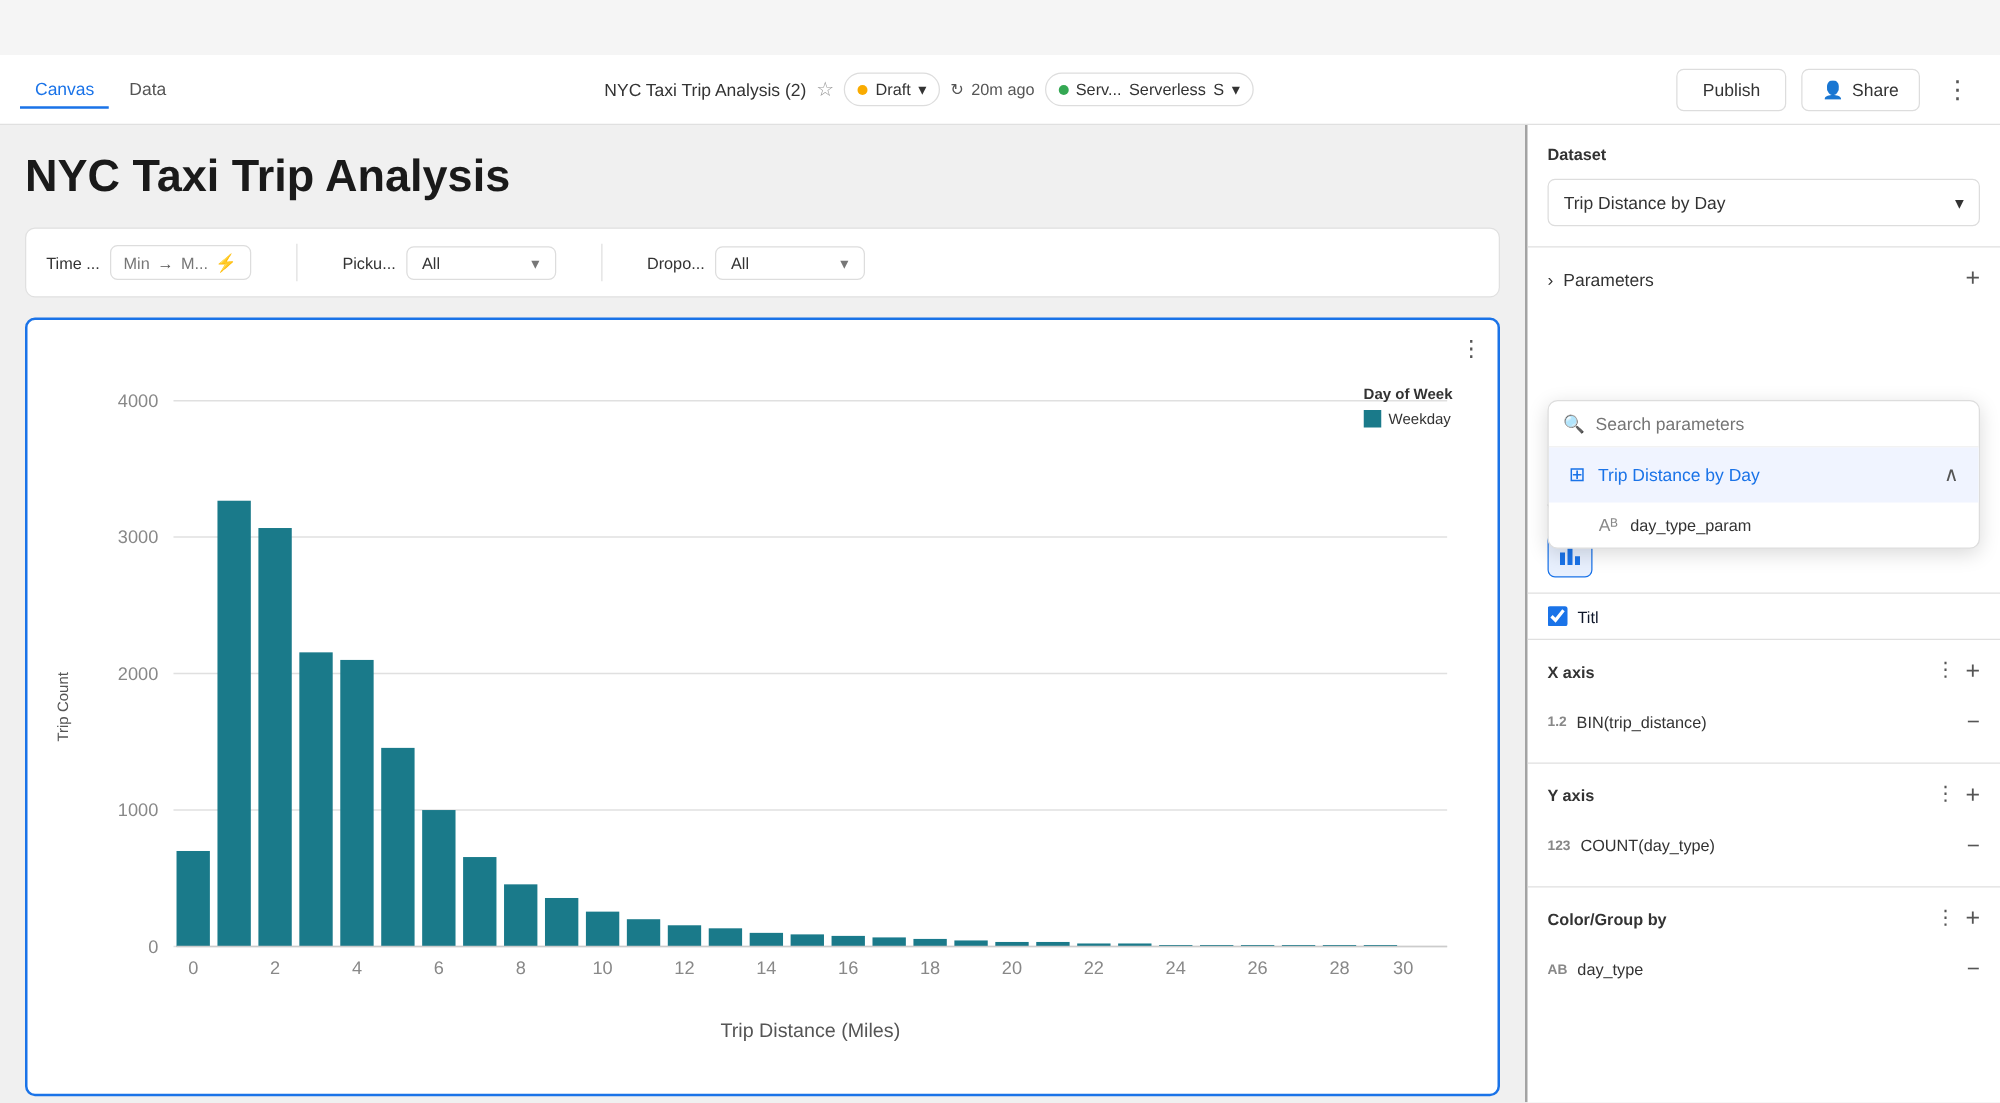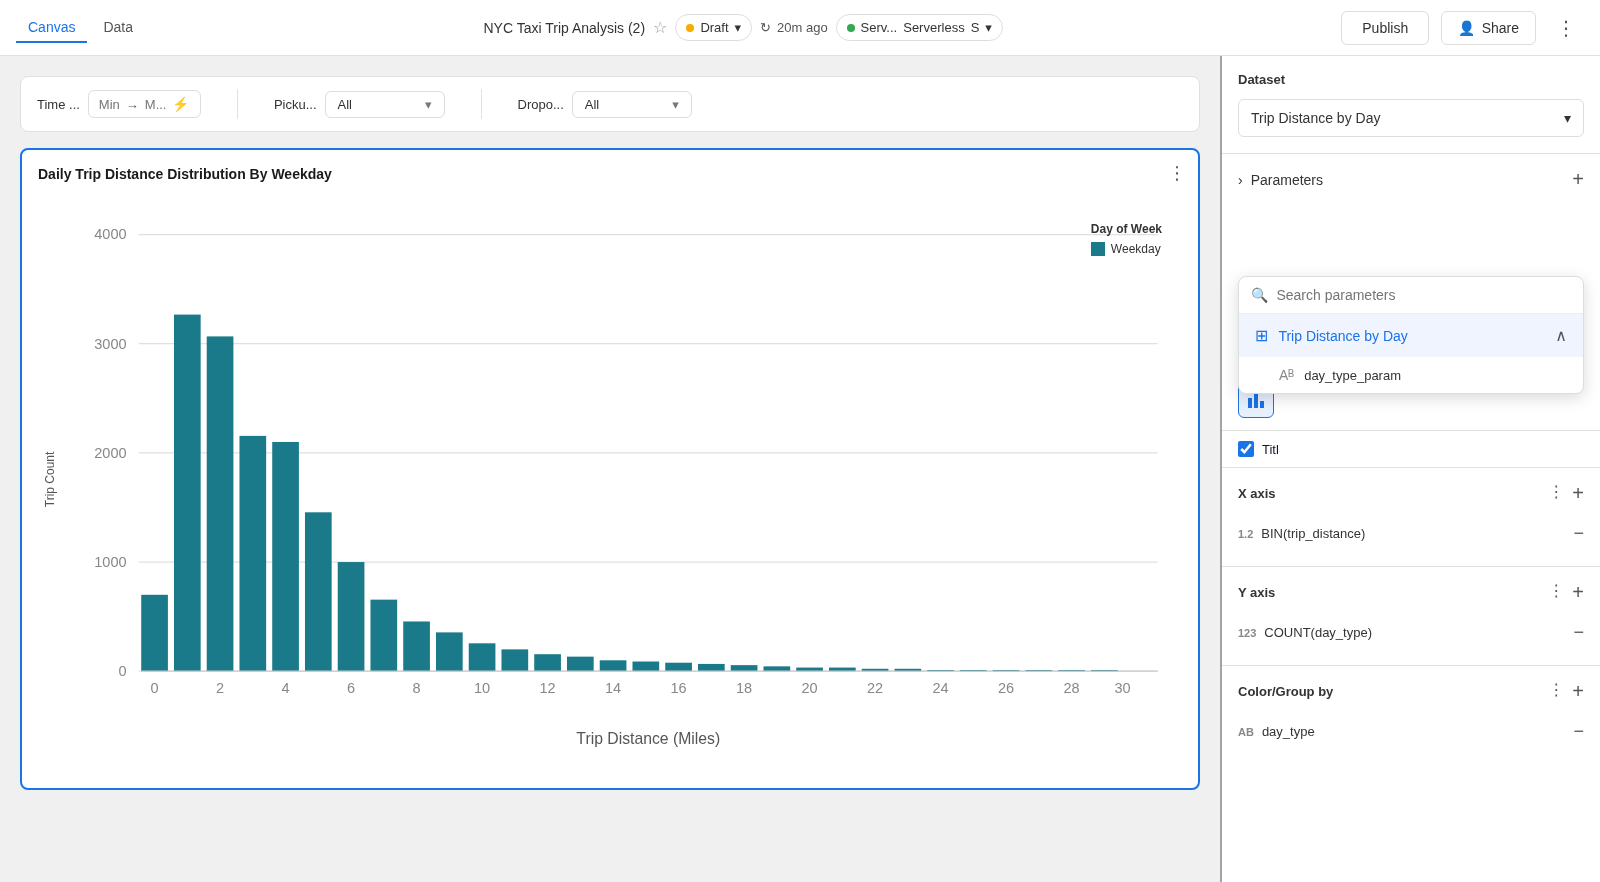--- a/index.html
+++ b/index.html
@@ -1,21 +1,21 @@
 <!DOCTYPE html>
 <html><head>
   <meta charset="utf-8">
   <style>
     * { box-sizing: border-box; margin: 0; padding: 0; }
     body { font-family: -apple-system, BlinkMacSystemFont, 'Segoe UI', sans-serif; background: #f5f5f5; width: 1600px; height: 882px; overflow: hidden; display: flex; flex-direction: column; }
 
     
     .top-nav {
       display: flex; align-items: center; background: #fff; border-bottom: 1px solid #e0e0e0;
-      padding: 0 16px; height: 56px; flex-shrink: 0; gap: 12px;
+      padding: 0 16px; height: 56px; flex-shrink: 0; gap: 12px; margin-top: 44px;
     }
     .nav-tabs { display: flex; gap: 4px; }
     .nav-tab {
       padding: 6px 12px; font-size: 14px; font-weight: 500; cursor: pointer;
       border-bottom: 2px solid transparent; color: #555;
     }
     .nav-tab.active { color: #1a73e8; border-bottom: 2px solid #1a73e8; }
     .nav-title { flex: 1; text-align: center; font-size: 14px; color: #333; display: flex; align-items: center; justify-content: center; gap: 8px; }
     .star-icon { color: #999; font-size: 16px; cursor: pointer; }
     .draft-badge {
@@ -216,20 +216,21 @@
   <button class="share-btn">
     <span>👤</span>
     <span>Share</span>
   </button>
   <span class="more-btn">⋮</span>
 </nav>
 
 <div class="main-layout">
 
   <div class="canvas-area">
+    <h1 class="canvas-title">NYC Taxi Trip Analysis</h1>
 
     <div class="filter-row">
 
       <div class="filter-item">
         <span class="filter-label">Time ...</span>
         <div class="filter-input">
           <span>Min</span>
           <span class="filter-arrow">→</span>
           <span>M...</span>
           <span class="filter-bolt">⚡</span>
@@ -249,21 +250,20 @@
       <div class="filter-item">
         <span class="filter-label">Dropo...</span>
         <div class="filter-select">
           <span>All</span>
           <span class="chevron">▾</span>
         </div>
       </div>
     </div>
 
     <div class="chart-card">
-      <div class="chart-title">Daily Trip Distance Distribution By Weekday</div>
       <span class="chart-options">⋮</span>
 
       <div class="chart-container">
         <div class="chart-y-label">Trip Count</div>
         <div class="chart-inner">
           
           <div class="chart-legend">
             <div style="font-size:12px;font-weight:600;margin-bottom:6px;">Day of Week</div>
             <div class="legend-item">
               <div class="legend-color"></div>

